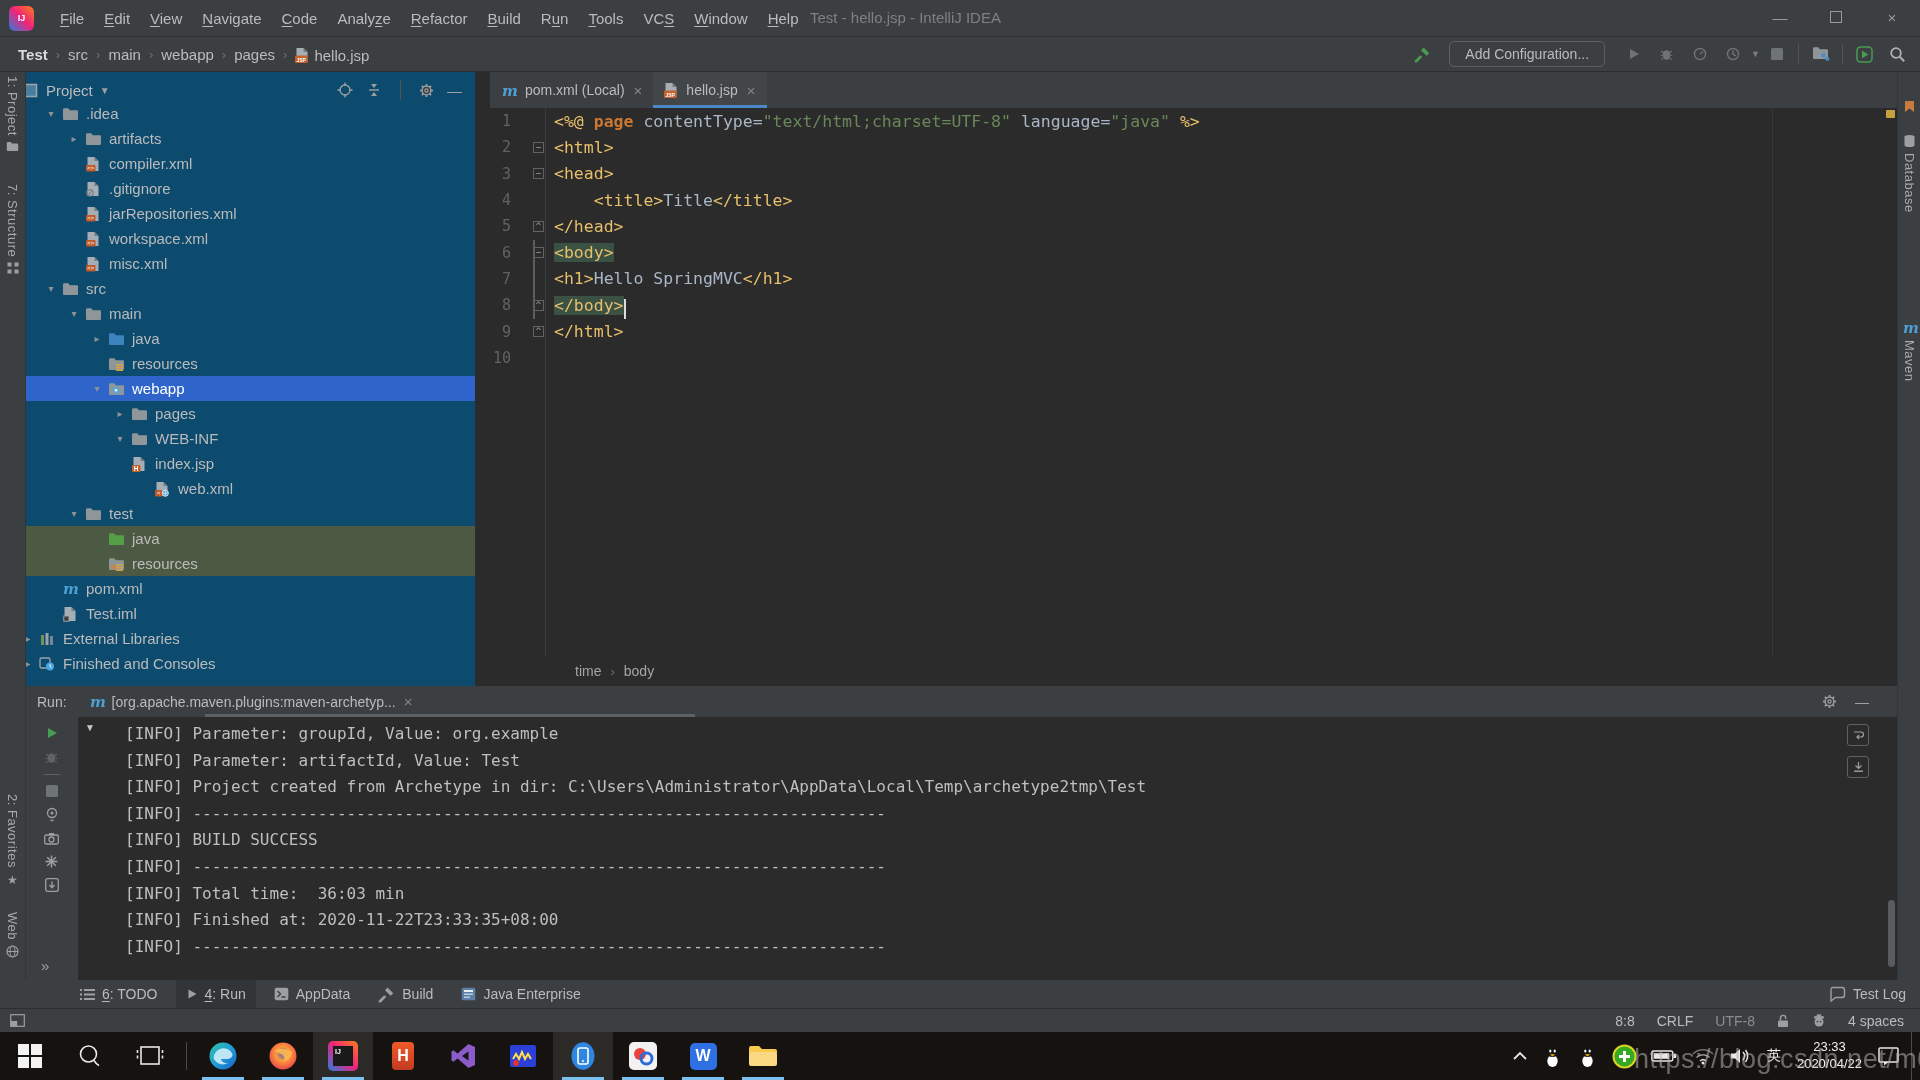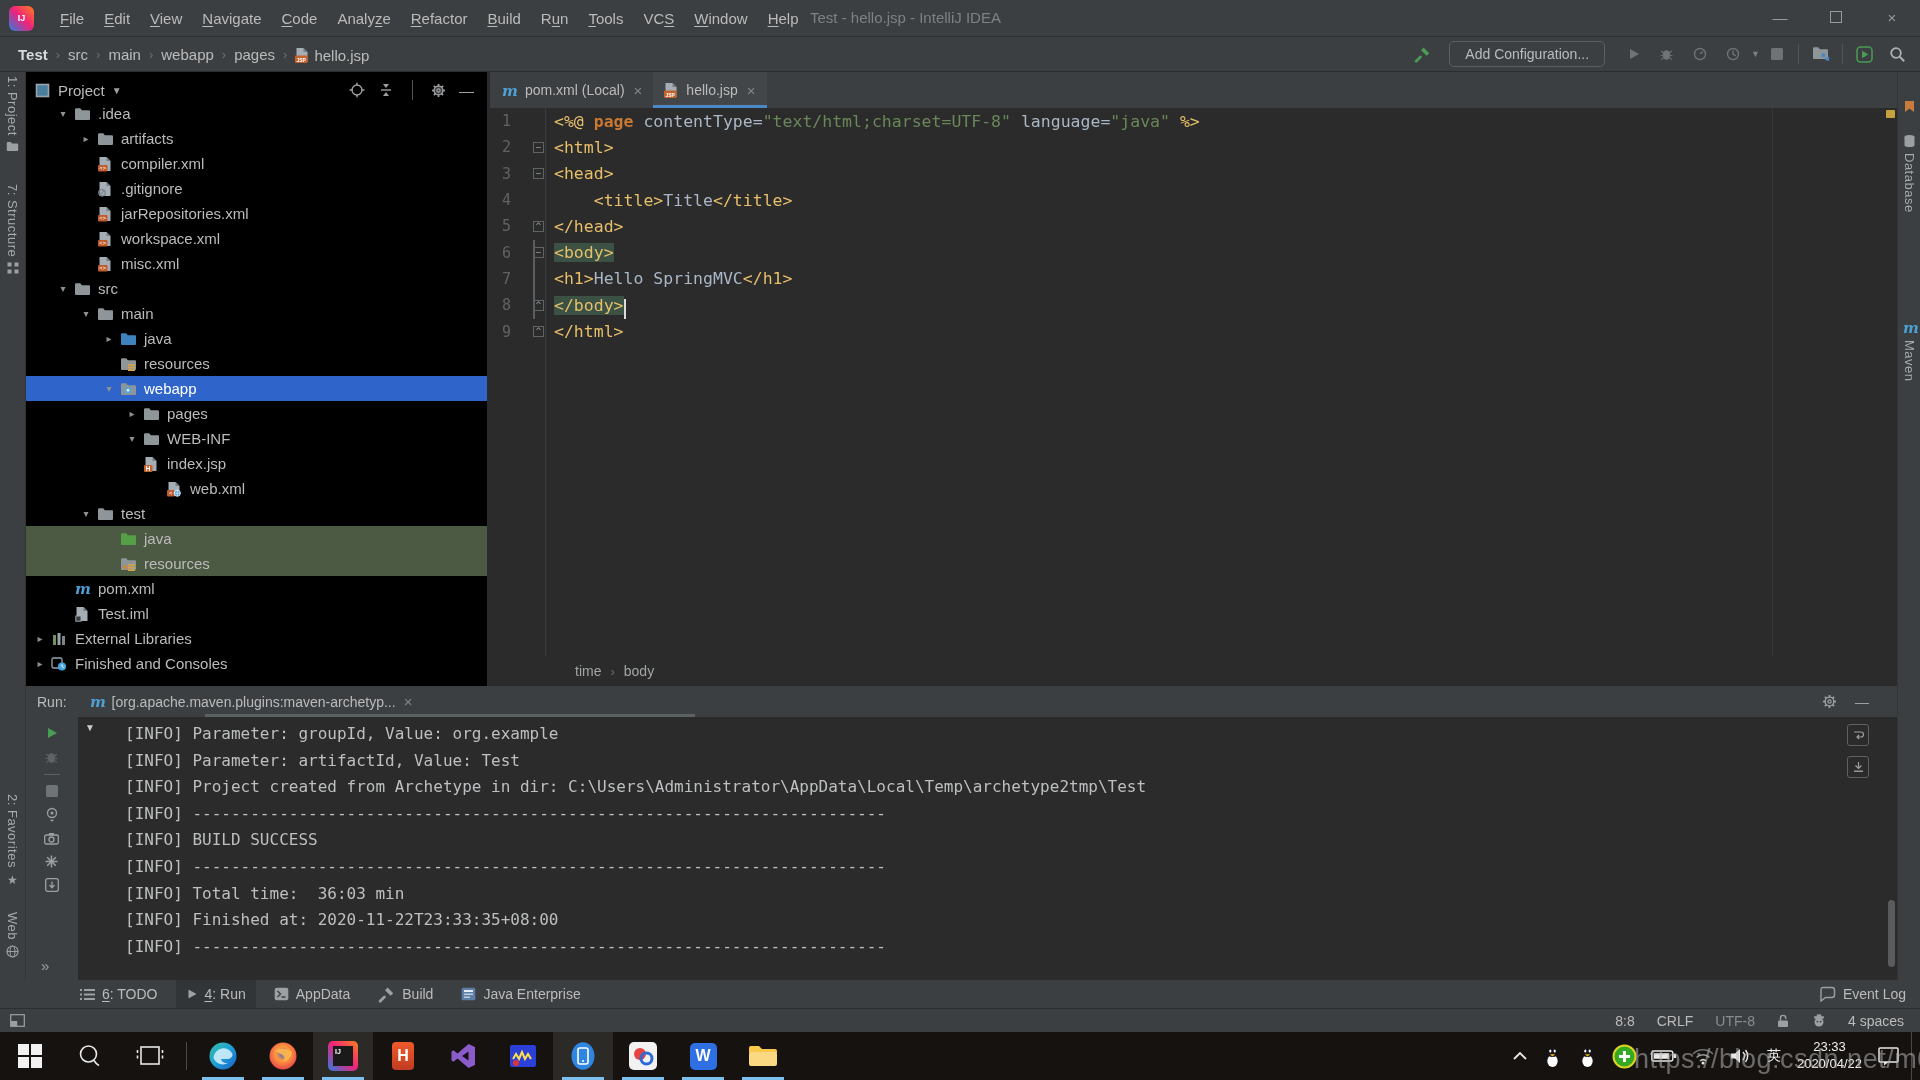--- a/index.html
+++ b/index.html
@@ -32,21 +32,21 @@
   .vdiv{width:1px;height:20px;background:#515355;margin:0 5px;}
   .dd-caret{color:#7C7F81;font-size:9px;margin-left:2px;}
   
   .stripe{position:absolute;top:72px;height:908px;background:#3C3F41;z-index:4;}
   #left-stripe{left:0;width:25px;border-right:1px solid #323435;}
   #right-stripe{left:1897px;width:23px;border-left:1px solid #323435;}
   .stripe-btn{position:absolute;left:0;width:100%;display:flex;flex-direction:column;
               align-items:center;gap:5px;color:#A7AAAC;font-size:13px;}
   .vtext{writing-mode:vertical-rl;letter-spacing:0.5px;}
   
-  #project-panel{position:absolute;left:23px;top:72px;width:465px;height:614px;background:#000000;
+  #project-panel{position:absolute;left:11px;top:72px;width:465px;height:614px;background:#0c4a6e;
                  border-right:1px solid #2A2C2D;box-sizing:border-box;overflow:hidden;}
   #proj-header{height:36px;display:flex;align-items:center;padding-left:12px;color:#BBBBBB;font-size:15px;}
   #proj-header .hico{display:flex;margin-right:8px;}
   #proj-header .caret{color:#9DA0A2;font-size:10px;margin-left:7px;}
   #proj-tools{margin-left:auto;display:flex;align-items:center;gap:13px;padding-right:13px;}
   #tree{position:absolute;left:0;top:29px;right:0;}
   .tree-row{height:25px;display:flex;align-items:center;font-size:15px;color:#BBBBBB;white-space:nowrap;}
   .tree-row .sp{flex:none;}
   .tw-arrow{width:18px;flex:none;text-align:center;font-size:10px;color:#8F9294;}
   .t-ico{width:20px;flex:none;display:flex;justify-content:center;align-items:center;}
@@ -657,20 +657,21 @@
     <div id="marginline"></div>
   <div class="code-line"><span class="ln">1</span><span class="fold"></span><span class="tk-d">&lt;%@ </span><span class="tk-k">page</span><span class="tk-p"> contentType=</span><span class="tk-s">"text/html;charset=UTF-8"</span><span class="tk-p"> language=</span><span class="tk-s">"java"</span><span class="tk-d"> %&gt;</span></div>
       <div class="code-line"><span class="ln">2</span><span class="fold"><span class="fbox">−</span></span><span class="tk-t">&lt;html&gt;</span></div>
       <div class="code-line"><span class="ln">3</span><span class="fold"><span class="fbox">−</span></span><span class="tk-t">&lt;head&gt;</span></div>
       <div class="code-line"><span class="ln">4</span><span class="fold"></span><span class="tk-p">    </span><span class="tk-t">&lt;title&gt;</span><span class="tk-p">Title</span><span class="tk-t">&lt;/title&gt;</span></div>
       <div class="code-line"><span class="ln">5</span><span class="fold"><span class="fbox">^</span></span><span class="tk-t">&lt;/head&gt;</span></div>
       <div class="code-line"><span class="ln">6</span><span class="fold"><span class="fbox">−</span></span><span class="tk-h">&lt;body&gt;</span></div>
       <div class="code-line"><span class="ln">7</span><span class="fold"></span><span class="tk-t">&lt;h1&gt;</span><span class="tk-p">Hello SpringMVC</span><span class="tk-t">&lt;/h1&gt;</span></div>
       <div class="code-line"><span class="ln">8</span><span class="fold"><span class="fbox">^</span></span><span class="tk-h">&lt;/body&gt;</span><span class="caret-bar"></span></div>
       <div class="code-line"><span class="ln">9</span><span class="fold"><span class="fbox">^</span></span><span class="tk-t">&lt;/html&gt;</span></div>
+      <div class="code-line"><span class="ln">10</span><span class="fold"></span></div>
     </div>
   <div id="err-marker"></div>
   <div id="ed-crumbs">
     <span>time</span>
     <span class="crumb-sep">›</span>
     <span>body</span>
   </div>
 </div>
 
 <div id="run-panel">
@@ -828,21 +829,21 @@
         </svg>
       </span>
       <span>Java Enterprise</span>
     </div>
     <span id="eventlog">
     <span style="display: inline-flex; align-items: center;">
         <svg width="17" height="16">
           <path d="M4 1.5 h9 q2.5 0 2.5 2.5 v5 q0 2.5 -2.5 2.5 h-6.5 l-4.5 3.5 v-11 q0-2.5 2-2.5 z" fill="none" stroke="#9DA0A2" stroke-width="1.4"></path>
         </svg>
       </span>
-    <span>Event Log</span>
+    <span>Test Log</span>
   </span>
   </div>
 
 <div id="statusbar">
   <span id="sb-left" style="display: inline-flex; align-items: center;">
       <svg width="15" height="13">
         <rect x="0.7" y="0.7" width="13.6" height="11.6" fill="none" stroke="#9DA0A2" stroke-width="1.2"></rect>
         <rect x="0.7" y="7" width="6.5" height="5.3" fill="#9DA0A2"></rect>
       </svg>
     </span>

